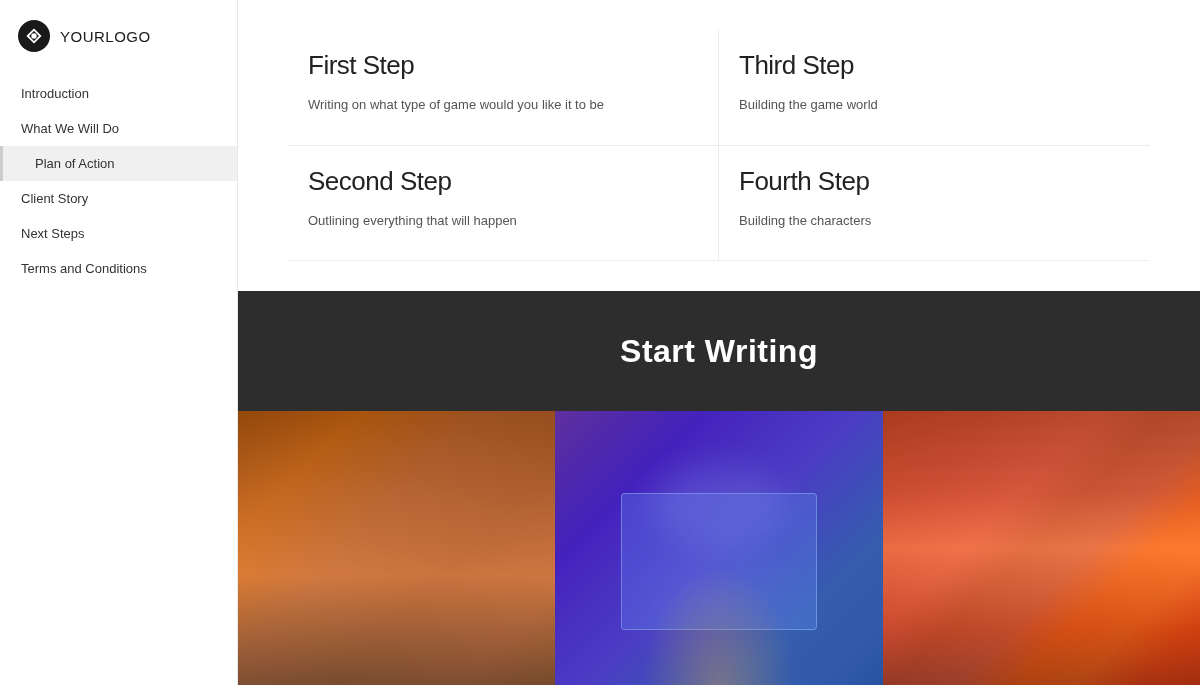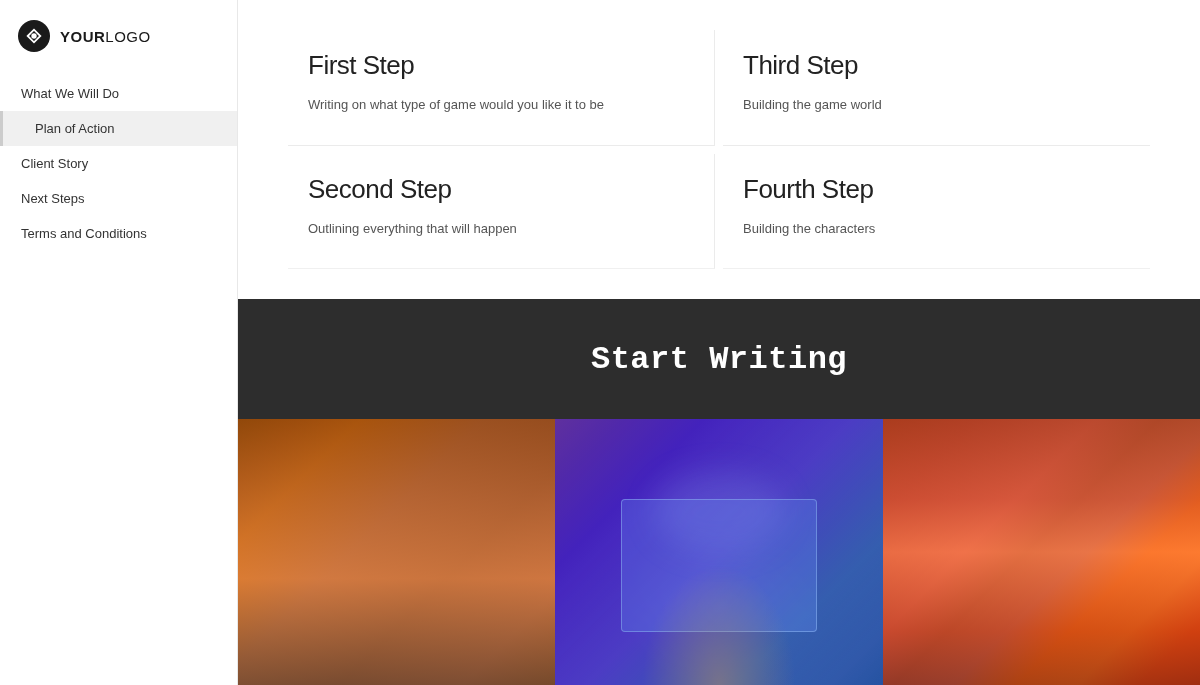--- a/index.html
+++ b/index.html
@@ -84,21 +84,21 @@
     
     .steps-section {
       flex: 0 0 auto;
       background: #fff;
       padding: 30px 50px 30px 50px;
     }
 
     .steps-grid {
       display: grid;
       grid-template-columns: 1fr 1fr;
-      gap: 8px;
+      gap: 0;
     }
 
     .step-item {
       padding: 20px 30px 30px 20px;
       border-bottom: 1px solid #f0f0f0;
     }
 
     .step-item:nth-child(1), .step-item:nth-child(2) {
       border-bottom: 1px solid #ebebeb;
     }
@@ -126,21 +126,20 @@
     }
 
     
     .dark-section {
       background: #2d2d2d;
       display: flex;
       align-items: center;
       justify-content: center;
       padding: 40px 28px;
       min-height: 120px;
-      font-family: Liberation Mono, monospace;
     }
 
     .dark-title {
       font-size: 32px;
       font-weight: bold;
       color: #fff;
       letter-spacing: 0.5px;
     }
 
     
@@ -187,25 +186,26 @@
 
 <nav id="sidebar">
   <div id="logo-area">
     <div class="logo-icon">
       <svg viewBox="0 0 20 20" fill="white">
         <path d="M3 10 L10 3 L17 10 L10 17 Z" fill="none" stroke="white" stroke-width="2"></path>
         <circle cx="10" cy="10" r="3" fill="white"></circle>
       </svg>
     </div>
     <div class="logo-text">
-      <span style="font-weight:bold;">YOUR</span><span>LOGO</span>
+      <span style="font-weight:normal;">YOUR</span><span>LOGO</span>
     </div>
   </div>
 
   <div class="nav-items">
+    <div class="nav-item">Introduction</div>
     <div class="nav-item">What We Will Do</div>
     <div class="nav-item active">Plan of Action</div>
     <div class="nav-item">Client Story</div>
     <div class="nav-item">Next Steps</div>
     <div class="nav-item">Terms and Conditions</div>
   </div>
 </nav>
 
 <main id="main">
 

